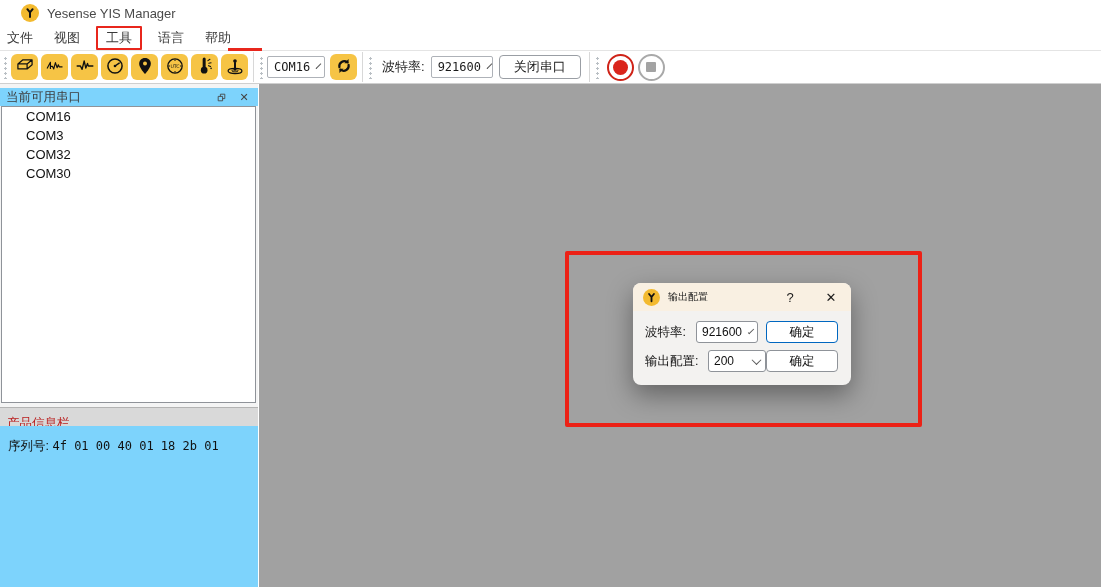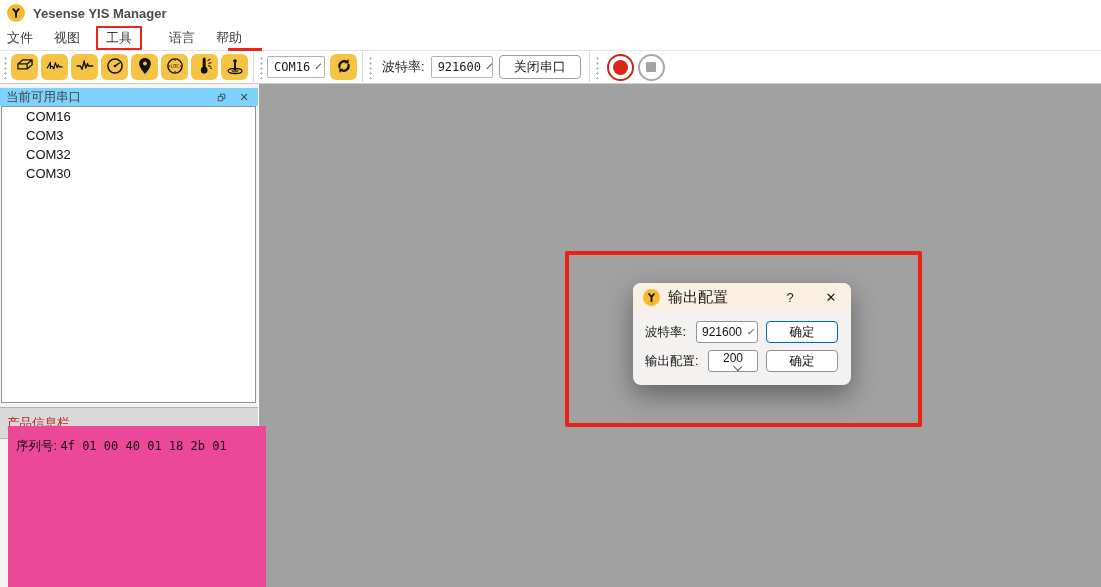--- a/index.html
+++ b/index.html
@@ -4,30 +4,30 @@
 <style>
   * { margin:0; padding:0; box-sizing:border-box; }
   html,body { width:1101px; height:587px; }
   body {
     font-family:"Liberation Sans", sans-serif;
     position:relative; background:#ffffff; overflow:hidden;
     font-size:13px; color:#333;
   }
   
   .titlebar { position:absolute; left:0; top:0; width:1101px; height:26px;
-    background:#ffffff; display:flex; align-items:center; padding-left:7px;font-weight:bold; }
+    background:#ffffff; display:flex; align-items:center; padding-left:21px; }
   .app-logo { width:18px; height:18px; border-radius:50%; background:#f3ba2f;
     display:flex; align-items:center; justify-content:center; flex:0 0 auto; }
   .titlebar .title { margin-left:8px; color:#4a4a4a; font-size:13px; }
   
   .menubar { position:absolute; left:0; top:26px; width:1101px; height:25px;
     background:#ffffff; border-bottom:1px solid #e4e4e4;
     display:flex; align-items:center; }
   .menu-item { padding:2px 7px; margin-right:7px; color:#3a3a3a; font-size:13px; cursor:default; }
-  .menu-item.hl { border:2px solid #e8261c; border-radius:1px; padding:1px 8px; margin-left:2px; margin-right:20px; }
+  .menu-item.hl { border:2px solid #e8261c; border-radius:1px; padding:1px 8px; margin-left:2px; margin-right:9px; }
   .red-stray { position:absolute; left:228px; top:48px; width:34px; height:3px; background:#e8261c; }
   
   .toolbar { position:absolute; left:0; top:51px; width:1101px; height:33px;
     background:#ffffff; border-bottom:1px solid #cfcfcf;
     display:flex; align-items:center; }
   .handle { width:6px; height:24px; margin:0 3px 0 2px;
     background-image:radial-gradient(circle, #b9bfc4 1px, transparent 1.2px);
     background-size:5px 5px; background-position:1px 1px; }
   .tb-sep { width:1px; height:30px; background:#d8d8d8; margin:0 2px; }
   .icon-btn { width:27px; height:26px; border-radius:6px; background:#f6c445;
@@ -53,47 +53,47 @@
     background:#7dd3fc; display:flex; align-items:center; padding:0 6px; font-size:12.5px; color:#3c3c3c; }
   .dock-header .sp { flex:1; }
   .dock-hbtn { width:16px; height:15px; display:flex; align-items:center; justify-content:center;
     color:#444; font-size:11px; margin-left:7px; cursor:pointer; }
   .port-list { position:absolute; left:1px; top:22px; width:255px; height:297px;
     background:#ffffff; border:1px solid #8f9399; overflow:hidden; }
   .port-item { height:19px; line-height:19px; padding-left:24px; font-size:13px; color:#111; cursor:default; }
   .prod-header { position:absolute; left:0; top:323px; width:258px; height:32px;
     background:#d9d9d9; border-top:1px solid #b3b3b3; border-bottom:1px solid #b3b3b3;
     display:flex; align-items:center; padding-left:7px; font-size:12.5px; color:#b91c1c; }
-  .prod-info { position:absolute; left:0; top:342px; width:258px; height:161px; background:#ec4899;margin-left:8px; }
+  .prod-info { position:absolute; left:0; top:342px; width:258px; height:161px; background:#7dd3fc; }
   .info-line { position:absolute; left:8px; font-size:12.5px; color:#111; white-space:nowrap; }
   .info-line .mono { font-family:"DejaVu Sans Mono", monospace; font-size:12px; }
   .line-serial { top:12px; }
   .line-version { top:106px; }
   
   .main-area { position:absolute; left:259px; top:84px; width:842px; height:503px; background:#a1a1a1; }
   
   .annotation { position:absolute; left:565px; top:251px; width:357px; height:176px;
     border:4px solid #ec2116; border-radius:2px; }
   
   .dialog { position:absolute; left:633px; top:283px; width:218px; height:102px;
     border-radius:8px; background:#f3f2f0; box-shadow:0 10px 26px rgba(0,0,0,0.38); }
   .dlg-titlebar { position:absolute; left:0; top:0; width:218px; height:28px;
     background:#f9f0e2; border-radius:8px 8px 0 0; display:flex; align-items:center; padding:0 10px; }
-  .dlg-title { margin-left:8px; font-size:15px; color:#1a1a1a; }
+  .dlg-title { margin-left:8px; font-size:10px; color:#1a1a1a; }
   .dlg-help { position:absolute; right:50px; top:0; width:22px; height:28px;
     display:flex; align-items:center; justify-content:center; font-size:13px; color:#1a1a1a; cursor:pointer; }
   .dlg-close { position:absolute; right:8px; top:0; width:24px; height:28px;
     display:flex; align-items:center; justify-content:center; font-size:13px; color:#1a1a1a; cursor:pointer; }
   .dlg-row { position:absolute; left:0; width:218px; height:22px; }
   .dlg-row1 { top:38px; } .dlg-row2 { top:67px; }
   .dlg-label { position:absolute; left:12px; top:3px; font-size:12.5px; color:#111; }
   .dlg-combo { position:absolute; top:0; height:22px; background:#fff; border:1px solid #8f9399;
     border-radius:3px; display:flex; align-items:center; justify-content:space-between; padding:0 5px; }
   .dlg-combo .val { font-size:12px; color:#111; }
-  .c1 { left:63px; width:62px; } .c2 { left:75px; width:50px;flex-direction:column; }
+  .c1 { left:63px; width:62px; } .c2 { left:75px; width:58px; }
   .dlg-btn { position:absolute; left:133px; top:0; width:72px; height:22px; background:#fff;
     border-radius:4px; font-size:12.5px; color:#111; display:flex; align-items:center; justify-content:center; cursor:pointer; }
   .dlg-btn.primary { border:1.6px solid #0067c0; }
   .dlg-btn.normal { border:1px solid #8f9399; }
 </style>
 </head>
 <body>
 
 <div class="titlebar">
   <span class="app-logo">

